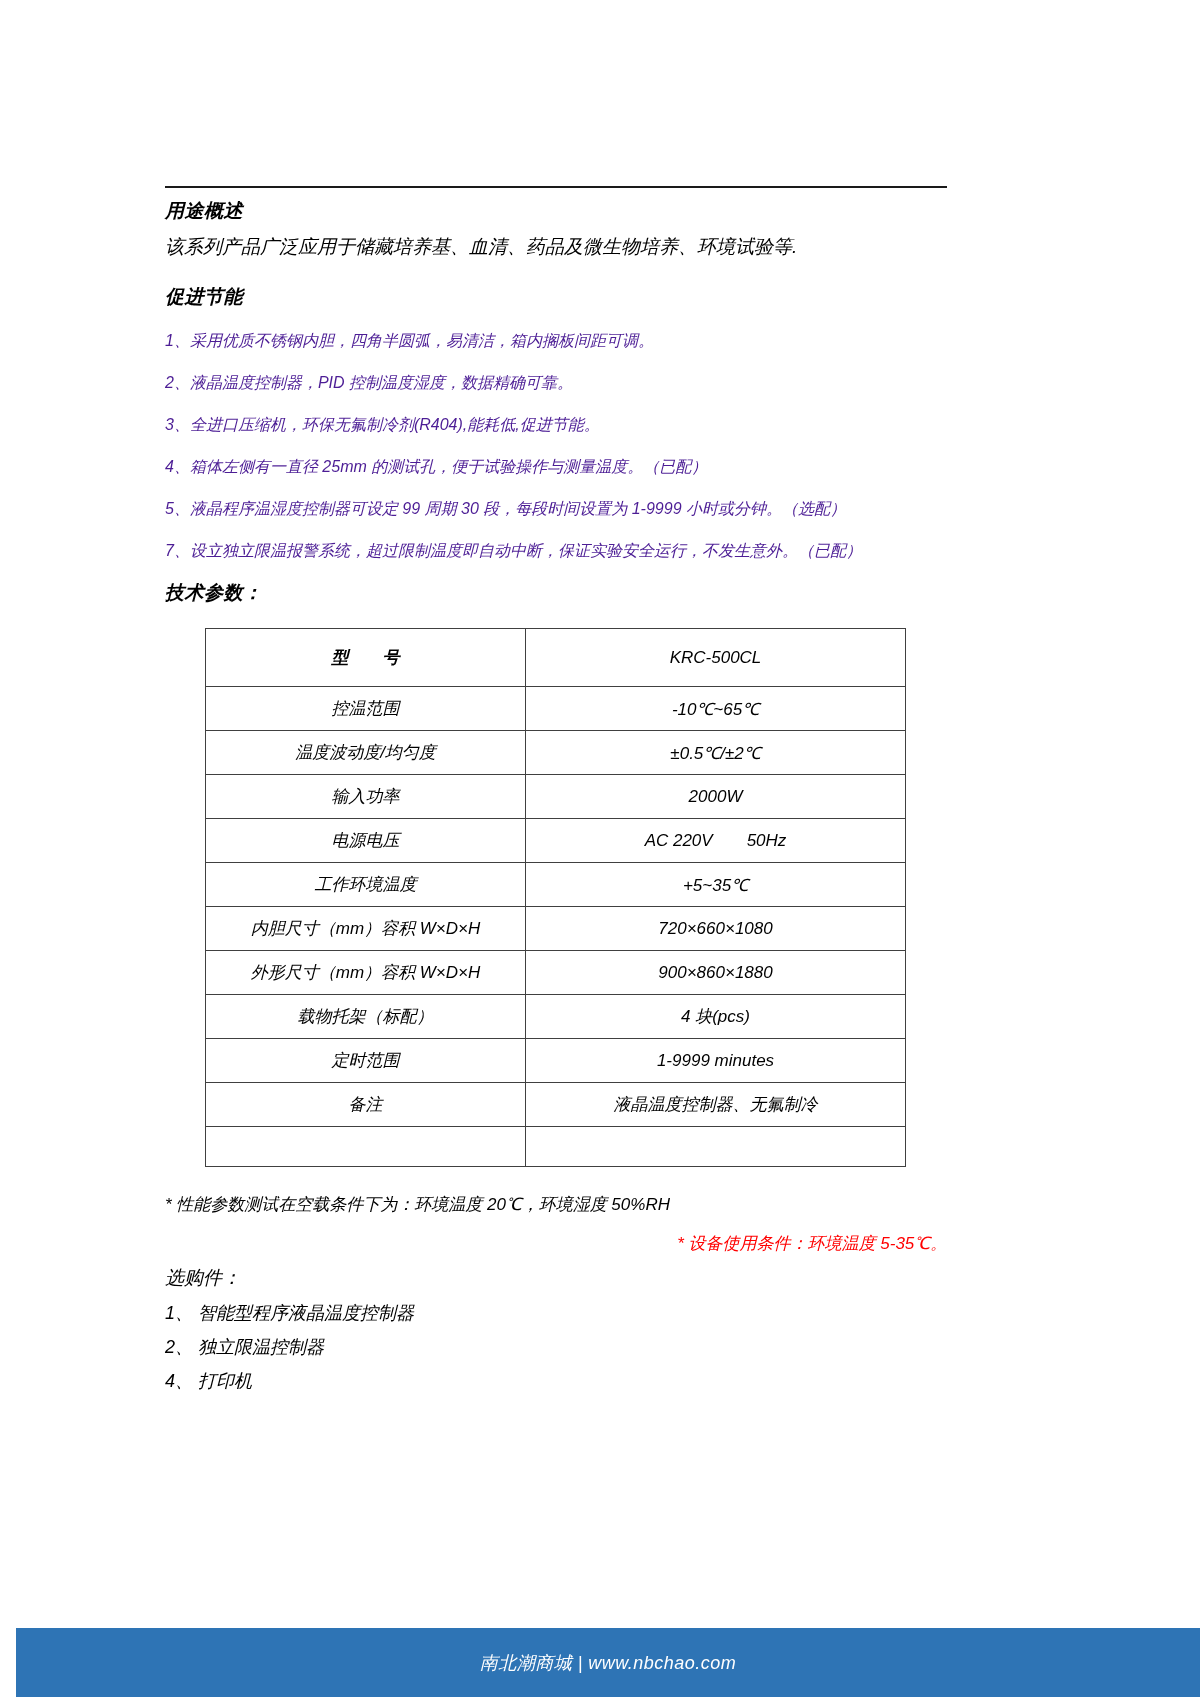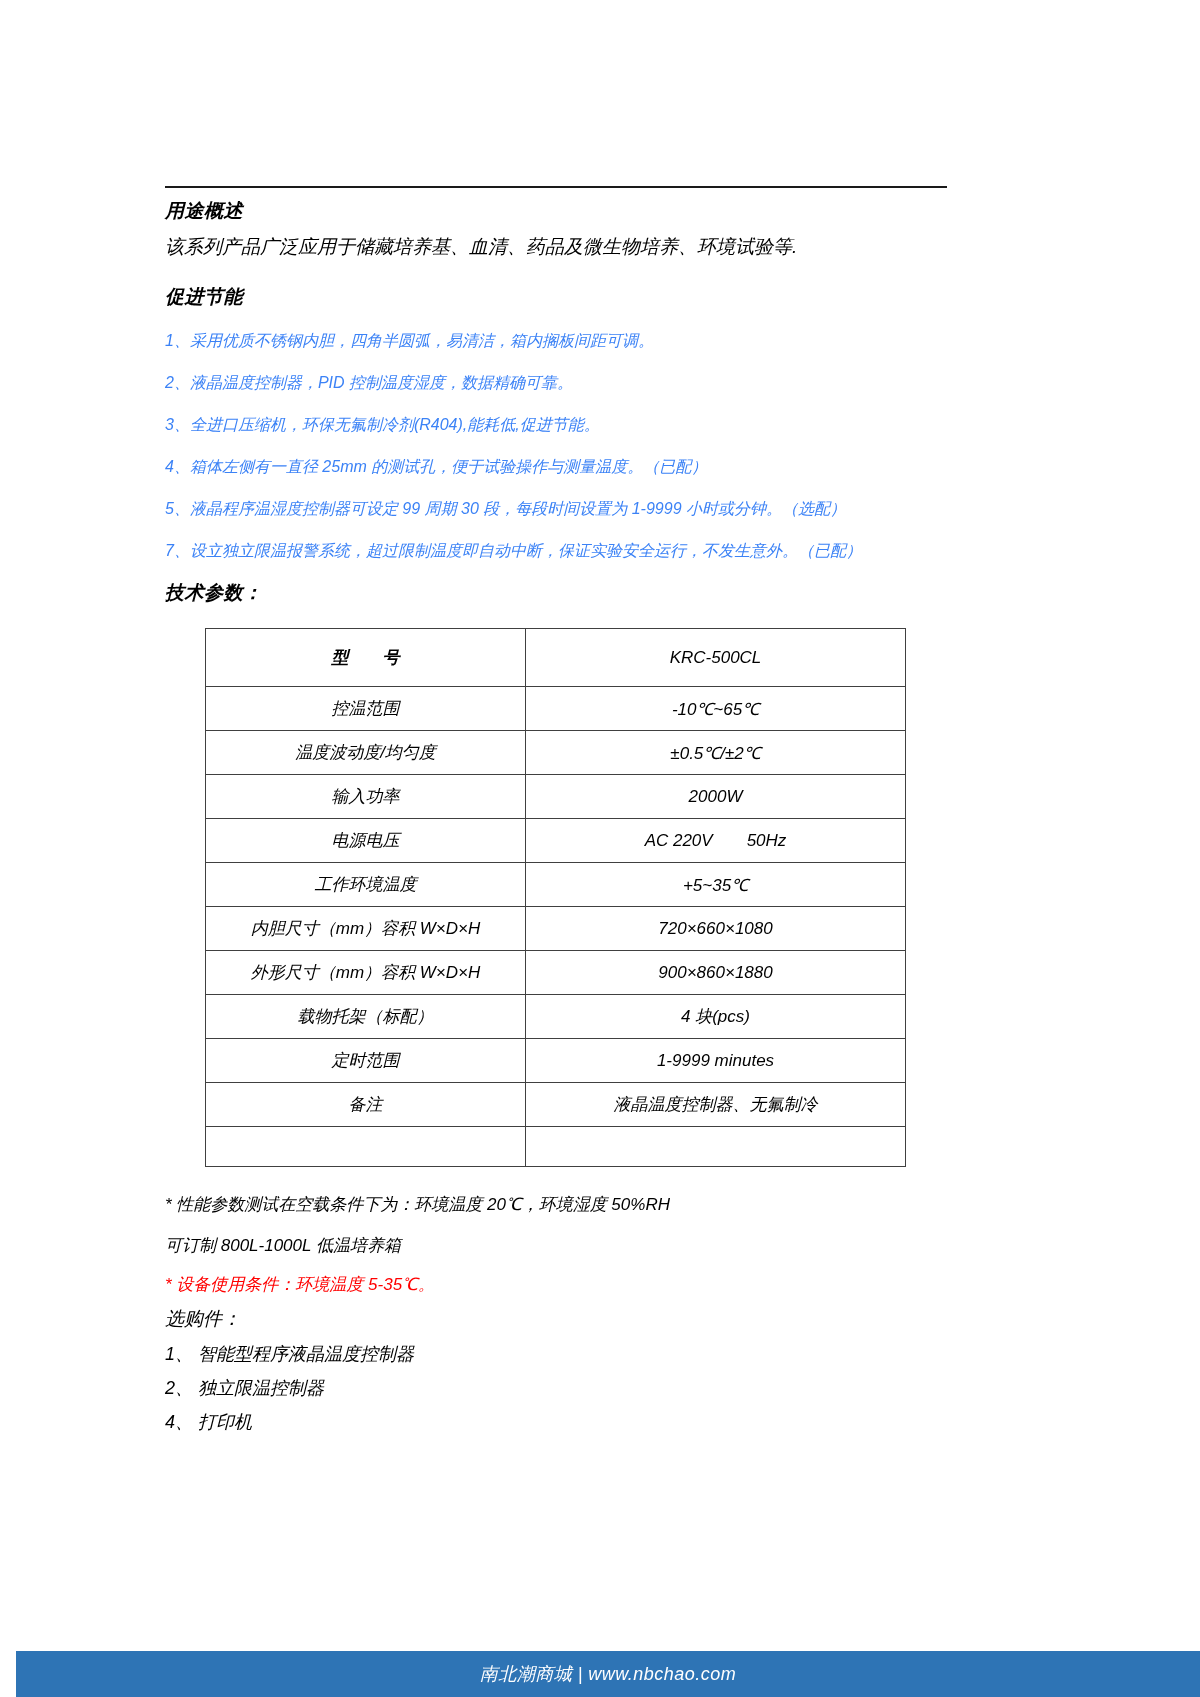--- a/index.html
+++ b/index.html
@@ -38,21 +38,21 @@
   .intro {
     font-size: 19px;
     margin-top: 10px;
   }
 
   .features-title { margin-top: 24px; }
 
   .feature {
     font-size: 16px;
     margin-top: 21px;
-    color: #3b82f6;
+    color: #4c1d95;
   }
 
   .specs-title { margin-top: 18px; }
 
   table.specs {
     border-collapse: collapse;
     table-layout: fixed;
     margin-top: 22px;
     margin-left: 40px;
     width: 700px;
@@ -65,30 +65,30 @@
     height: 40px;
     padding: 10px 8px;
     white-space: pre-wrap;
   }
   tr.model-row td { height: 58px; }
   td.model-label { font-size: 26px; font-weight: bold; }
   td.model-value { font-size: 22px; }
 
   .note { font-size: 17px; margin-top: 26px; }
   .note-2 { margin-top: 18px; }
-  .note-red { margin-top: 16px; color: var(--accent-red, #ff0000); }
+  .note-red { margin-top: 16px; color: var(--accent-red, #ff0000); text-align: right; }
 
   .options-title { font-size: 19px; margin-top: 10px; }
   .option { font-size: 18px; margin-top: 10px; }
   .company { font-size: 18px; margin-top: 9px; }
 
   .footer {
     position: absolute;
     left: 16px; right: 0; bottom: 0;
-    height: 46px;
+    height: 69px;
     background: var(--footer-bg, #2e74b5);
     display: flex;
     align-items: center;
     justify-content: center;
   }
   .footer-text {
     color: #ffffff;
     font-size: 18px;
     letter-spacing: 0.5px;
   }
@@ -165,21 +165,20 @@
           <td>液晶温度控制器、无氟制冷</td>
         </tr>
         <tr>
           <td></td>
           <td></td>
         </tr>
       </tbody>
     </table>
 
     <p class="note">* 性能参数测试在空载条件下为：环境温度 20℃，环境湿度 50%RH</p>
-    <p class="note note-2">可订制 800L-1000L 低温培养箱</p>
     <p class="note note-red">* 设备使用条件：环境温度 5-35℃。</p>
 
     <p class="options-title">选购件：</p>
     <p class="option">1、 智能型程序液晶温度控制器</p>
     <p class="option">2、 独立限温控制器</p>
     <p class="option">4、 打印机</p>
 
   </div>
 
   <div class="footer">

